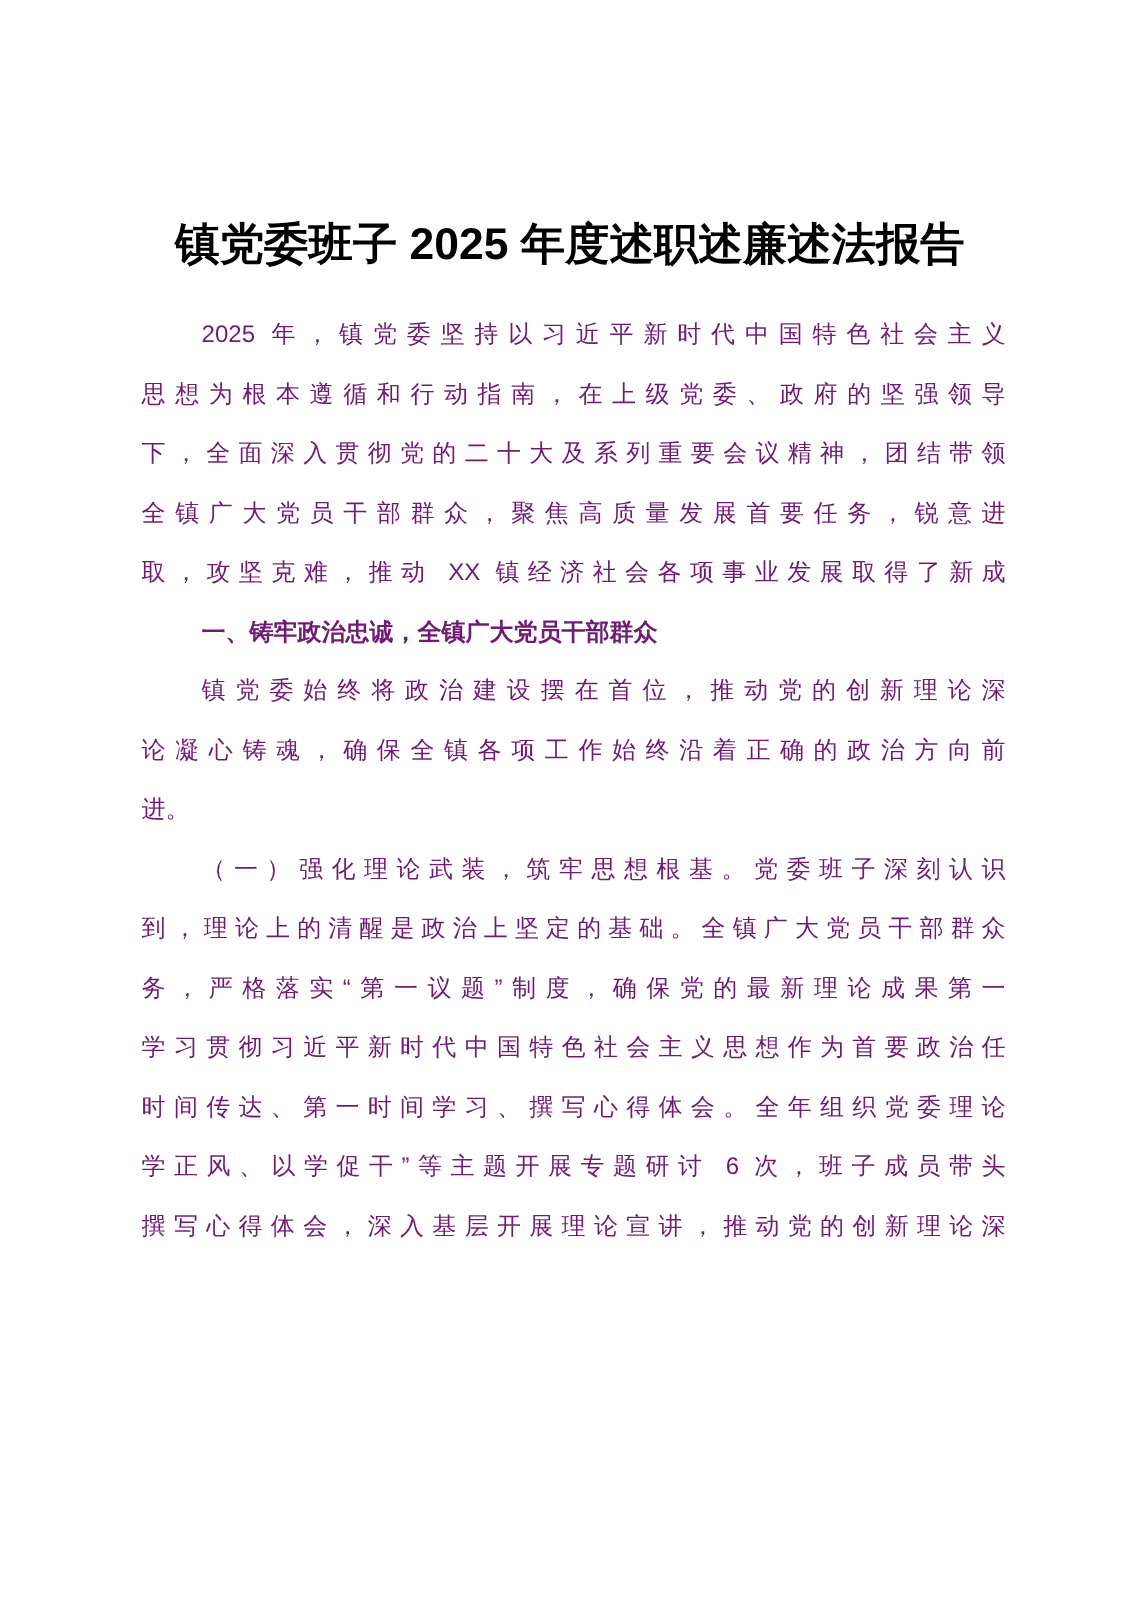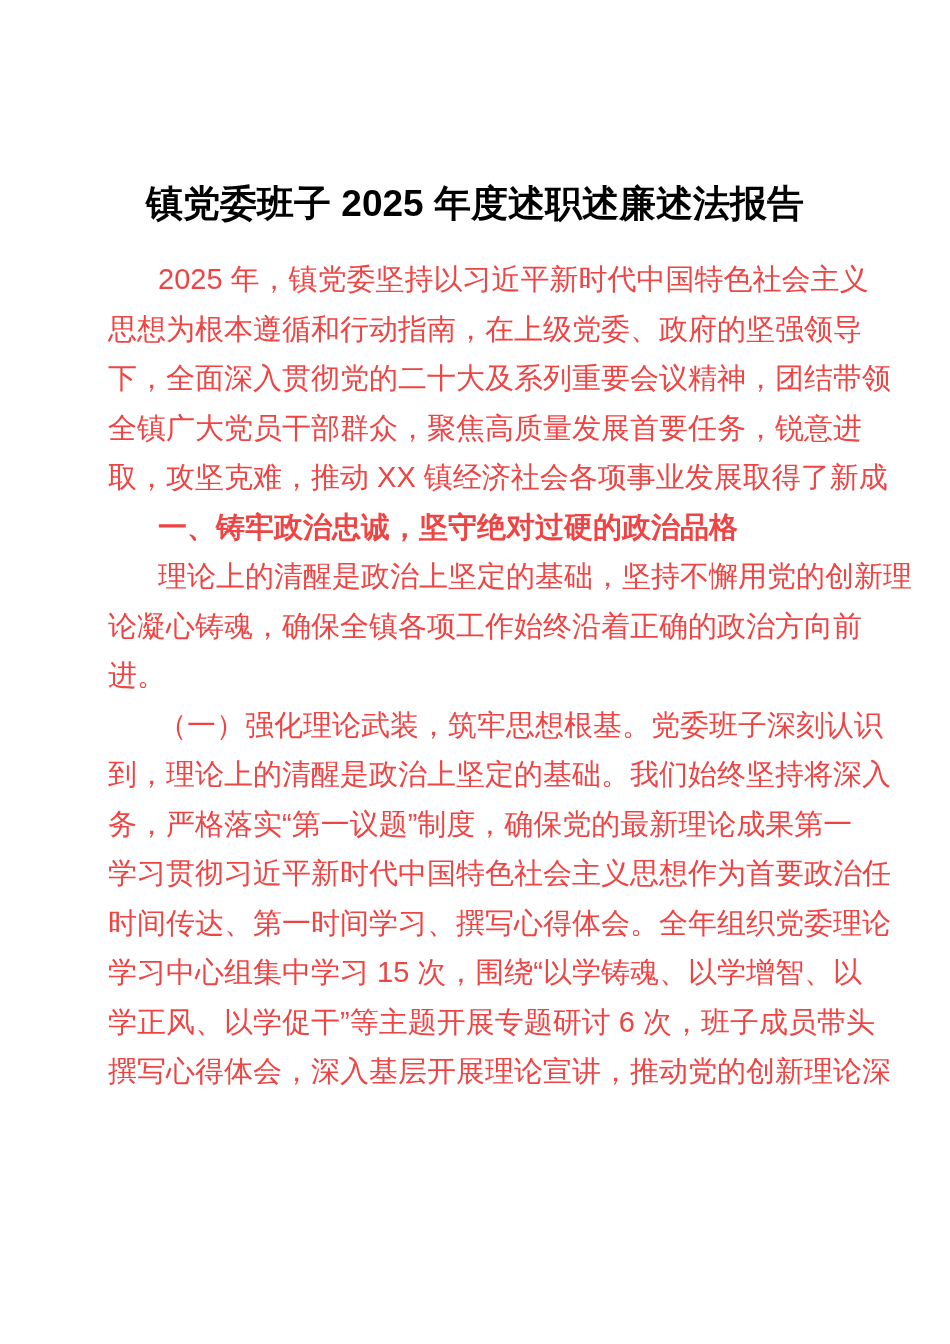--- a/index.html
+++ b/index.html
@@ -26,25 +26,25 @@
     font-family: "Liberation Sans", sans-serif;
     font-weight: bold;
     font-size: 37px;
     line-height: 48px;
     color: #000000;
     white-space: nowrap;
   }
   .doc-body {
     position: absolute;
     top: 255px;
-    left: 108px;
+    left: 118px;
     width: 720px;
-    font-size: 29px;
+    font-size: 20px;
     line-height: 49.5px;
-    color: #ef4444;
+    color: #701a75;
   }
   .paragraph { margin: 0; padding: 0; }
   .text-line {
     text-align: justify;
     text-align-last: justify;
     white-space: nowrap;
     overflow: visible;
   }
   .text-line.first-line { text-indent: 50px; }
   .text-line.no-stretch { text-align-last: left; }
@@ -60,31 +60,30 @@
   <h1 class="doc-title">镇党委班子 2025 年度述职述廉述法报告</h1>
   <div class="doc-body" id="doc-body">
       <div class="paragraph">
         <div class="text-line first-line">2025 年，镇党委坚持以习近平新时代中国特色社会主义</div>
         <div class="text-line">思想为根本遵循和行动指南，在上级党委、政府的坚强领导</div>
         <div class="text-line">下，全面深入贯彻党的二十大及系列重要会议精神，团结带领</div>
         <div class="text-line">全镇广大党员干部群众，聚焦高质量发展首要任务，锐意进</div>
         <div class="text-line">取，攻坚克难，推动 XX 镇经济社会各项事业发展取得了新成</div>
       </div>
       <div class="paragraph section-heading">
-        <div class="text-line first-line no-stretch">一、铸牢政治忠诚，坚守绝对过硬的政治品格</div>
+        <div class="text-line first-line no-stretch">一、铸牢政治忠诚，全镇广大党员干部群众</div>
       </div>
       <div class="paragraph">
-        <div class="text-line first-line">理论上的清醒是政治上坚定的基础，坚持不懈用党的创新理</div>
+        <div class="text-line first-line">镇党委始终将政治建设摆在首位，推动党的创新理论深</div>
         <div class="text-line">论凝心铸魂，确保全镇各项工作始终沿着正确的政治方向前</div>
         <div class="text-line no-stretch">进。</div>
       </div>
       <div class="paragraph">
         <div class="text-line first-line">（一）强化理论武装，筑牢思想根基。党委班子深刻认识</div>
-        <div class="text-line">到，理论上的清醒是政治上坚定的基础。我们始终坚持将深入</div>
+        <div class="text-line">到，理论上的清醒是政治上坚定的基础。全镇广大党员干部群众</div>
         <div class="text-line">务，严格落实“第一议题”制度，确保党的最新理论成果第一</div>
         <div class="text-line">学习贯彻习近平新时代中国特色社会主义思想作为首要政治任</div>
         <div class="text-line">时间传达、第一时间学习、撰写心得体会。全年组织党委理论</div>
-        <div class="text-line">学习中心组集中学习 15 次，围绕“以学铸魂、以学增智、以</div>
         <div class="text-line">学正风、以学促干”等主题开展专题研讨 6 次，班子成员带头</div>
         <div class="text-line">撰写心得体会，深入基层开展理论宣讲，推动党的创新理论深</div>
       </div>
     </div>
 </div>
 
 </body></html>

